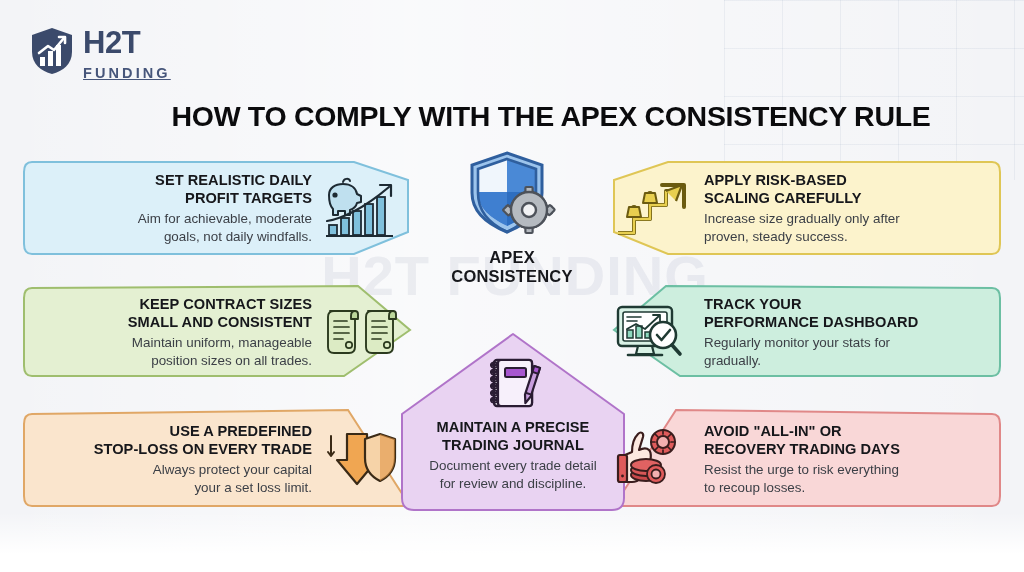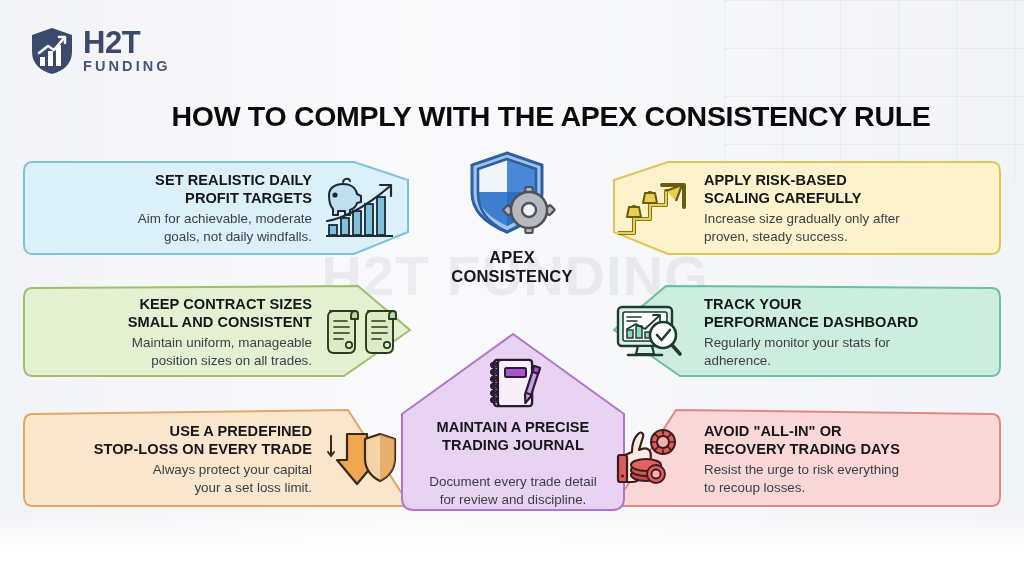--- a/index.html
+++ b/index.html
@@ -60,21 +60,21 @@
     display: flex; gap: 9px;
   }
   .logo-mark { width: 44px; height: 48px; display:block; }
   .logo-text { line-height: 1; }
   .logo-h2t {
     font-size: 31px; font-weight: bold; color: #3b4a6b;
     letter-spacing: -0.5px; display:block;
   }
   .logo-funding {
     font-size: 14.5px; font-weight: bold; color: #46557a;
-    letter-spacing: 3.1px; display:block; margin-top: 1px;
+    letter-spacing: 3.1px; display:block; margin-top: 8px; text-decoration: underline;
   }
   .page-title {
     position: absolute;
     left: 0; right: 0; top: 100px;
     text-align: center;
     padding-left: 78px;
     font-size: 28.5px;
     font-weight: bold;
     color: #0b0b0d;
     letter-spacing: -0.3px;
@@ -145,21 +145,21 @@
 
   
   .card.center { flex-direction: column; }
   .card.center .card-inner {
     flex-direction: column;
     justify-content: flex-start;
     padding-top: 24px;
     text-align: center;
   }
   .card.center .card-icon { width: 62px; margin-bottom: 6px; }
-  .card.center .card-text { text-align: center; align-items: center; gap: 16px; }
+  .card.center .card-text { text-align: center; align-items: center; }
 
   
   #card-1 { left: 18px;  top: 156px; width: 396px; height: 104px; }
   #card-2 { left: 18px;  top: 280px; width: 396px; height: 104px; }
   #card-3 { left: 18px;  top: 404px; width: 396px; height: 110px; }
   #card-4 { left: 596px; top: 156px; width: 410px; height: 104px; }
   #card-5 { left: 596px; top: 280px; width: 410px; height: 104px; }
   #card-6 { left: 596px; top: 404px; width: 410px; height: 110px; }
   #card-7 { left: 396px; top: 330px; width: 234px; height: 184px; }
 </style>
@@ -395,21 +395,21 @@
           <line x1="58" y1="43" x2="66" y2="52" stroke="#1f3a33" stroke-width="3.6" stroke-linecap="round"></line>
         </svg>
       </div>
       <div class="card-text">
         <div class="card-title">
           <div>TRACK YOUR</div>
           <div>PERFORMANCE DASHBOARD</div>
         </div>
         <div class="card-body">
           <div>Regularly monitor your stats for</div>
-          <div>adherence.</div>
+          <div>gradually.</div>
         </div>
       </div>
     </div>
   </div>
 
   <div class="card right" id="card-6">
     <div class="card-bg">
       <svg viewBox="0 0 410 110" preserveAspectRatio="none">
         <path d="M396 10 Q404 10 404 20 V92 Q404 102 396 102 H70 L18 102 L80 6 Z" fill="#f9d7d7" stroke="#e08888" stroke-width="2"></path>
       </svg>

